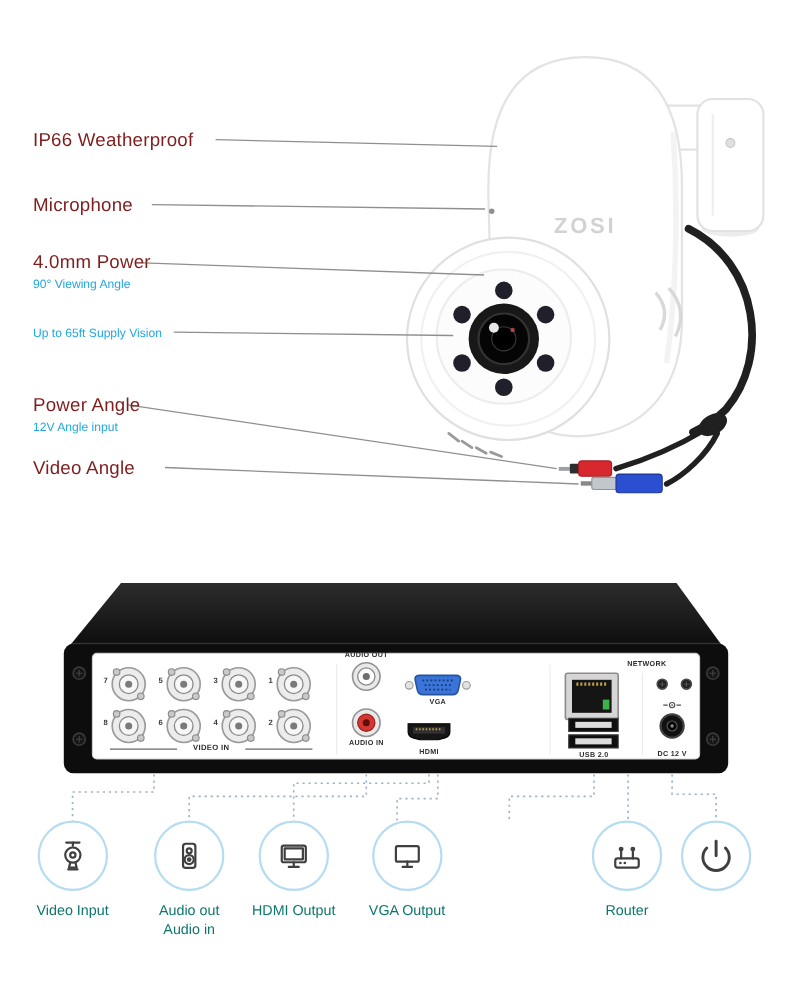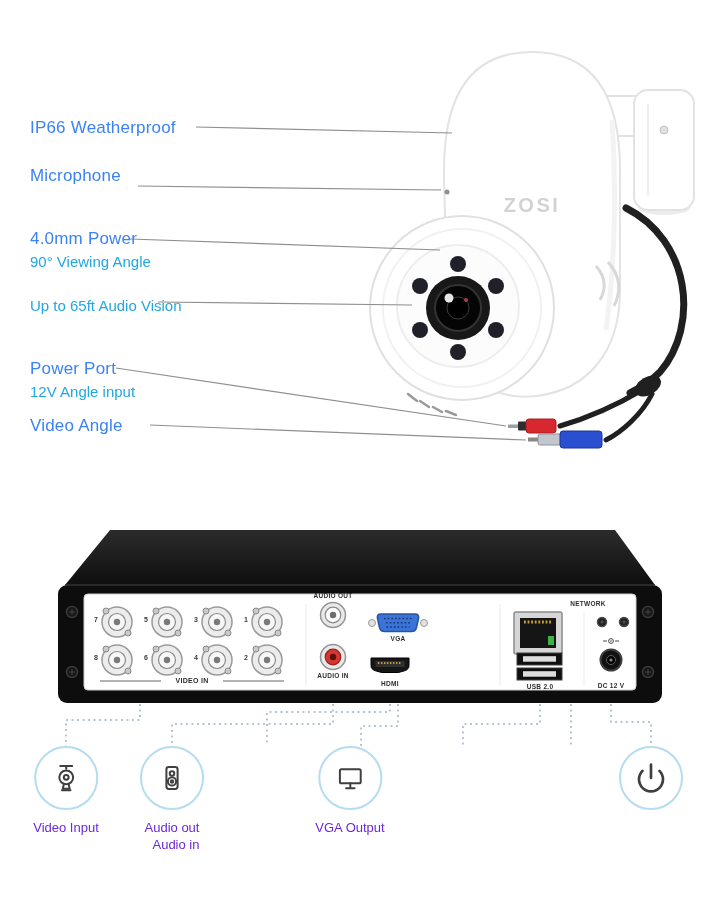--- a/index.html
+++ b/index.html
@@ -1,28 +1,28 @@
 <!DOCTYPE html>
 <html><head>
 <meta charset="utf-8">
 <style>
   *{margin:0;padding:0;box-sizing:border-box}
   html,body{background:#fff}
   body{font-family:"Liberation Sans",sans-serif;color:#161616}
   .stage{position:relative;width:720px;height:900px;background:#fff;overflow:hidden}
   .abs{position:absolute}
   .callout{position:absolute;left:30px}
-  .callout-title{font-size:17px;font-weight:500;color:#3b82f6;letter-spacing:.2px;white-space:nowrap}
-  .callout-sub{font-size:15px;color:#22a7e0;margin-top:4px;white-space:nowrap}
+  .callout-title{font-size:17px;font-weight:500;color:#7f1d1d;letter-spacing:.2px;white-space:nowrap}
+  .callout-sub{font-size:11px;color:#22a7e0;margin-top:4px;white-space:nowrap}
   .plabel{position:absolute;transform:translateX(-50%);font-size:6.5px;font-weight:700;color:#2d2d2d;letter-spacing:.3px;white-space:nowrap}
   .bncnum{position:absolute;transform:translateX(-50%);font-size:7px;font-weight:700;color:#3a3a3a}
   .legend{position:absolute;left:0;top:746px;width:720px;height:130px}
   .legend-item{position:absolute;top:0;transform:translateX(-50%);display:flex;flex-direction:column;align-items:center}
   .legend-circle{width:64px;height:64px;border:2px solid #b5dcf0;border-radius:50%;display:flex;align-items:center;justify-content:center;background:#fff}
-  .legend-label{margin-top:10px;font-size:13px;color:#6d28d9;text-align:right;line-height:1.3;white-space:nowrap}
+  .legend-label{margin-top:10px;font-size:13px;color:#0f766e;text-align:center;line-height:1.3;white-space:nowrap}
   .icon{stroke:#3f3f3f;fill:none;stroke-width:1.5;stroke-linecap:round;stroke-linejoin:round}
 </style>
 </head>
 <body>
 
 <div class="stage">
 
   <svg class="abs" style="left:0;top:0" width="720" height="500" viewBox="0 0 720 500">
 
     <g>
@@ -92,32 +92,32 @@
       <line x1="130" y1="239" x2="440" y2="250"></line>
       <line x1="158" y1="302" x2="412" y2="305"></line>
       <line x1="116" y1="368" x2="506" y2="426"></line>
       <line x1="150" y1="425" x2="526" y2="440"></line>
     </g>
   </svg>
 
   <div class="callout" style="top:118px">
     <div class="callout-title">IP66 Weatherproof</div>
   </div>
-  <div class="callout" style="top:166px">
+  <div class="callout" style="top:177px">
     <div class="callout-title">Microphone</div>
   </div>
   <div class="callout" style="top:229px">
     <div class="callout-title">4.0mm Power</div>
     <div class="callout-sub">90° Viewing Angle</div>
   </div>
   <div class="callout" style="top:293px">
-    <div class="callout-sub">Up to 65ft Audio Vision</div>
+    <div class="callout-sub">Up to 65ft Supply Vision</div>
   </div>
   <div class="callout" style="top:359px">
-    <div class="callout-title">Power Port</div>
+    <div class="callout-title">Power Angle</div>
     <div class="callout-sub">12V Angle input</div>
   </div>
   <div class="callout" style="top:416px">
     <div class="callout-title">Video Angle</div>
   </div>
 
   <svg class="abs" style="left:0;top:500px" width="720" height="260" viewBox="0 0 720 260">
     <defs>
       <linearGradient id="topg" x1="0" y1="0" x2="0" y2="1">
         <stop offset="0" stop-color="#2c2c2c"></stop>
@@ -292,36 +292,67 @@
             <circle cx="12" cy="14.6" r="3.1"></circle>
             <circle cx="12" cy="14.6" r="0.9"></circle>
         </svg>
       </div>
       <div class="legend-label">
         <div>Audio out</div>
         <div>Audio in</div>
       </div>
     </div>
 
-
-    <div class="legend-item" style="left:350px">
+    <div class="legend-item" style="left:267px">
+      <div class="legend-circle">
+        <svg class="icon" width="32" height="32" viewBox="0 0 24 24">
+          <rect x="3.8" y="5" width="16.4" height="11.4" rx="1.4"></rect>
+          <rect x="5.8" y="7" width="12.4" height="7.4"></rect>
+          <path d="M12 16.4v2.8"></path>
+            <path d="M8.6 19.6h6.8"></path>
+        </svg>
+      </div>
+      <div class="legend-label">
+        <div>HDMI Output</div>
+        <div></div>
+      </div>
+    </div>
+
+    <div class="legend-item" style="left:370px">
       <div class="legend-circle">
         <svg class="icon" width="32" height="32" viewBox="0 0 24 24">
           <rect x="4.2" y="5.4" width="15.6" height="10.6" rx="1.2"></rect>
           <path d="M12 16v3"></path>
             <path d="M8.8 19.6h6.4"></path>
         </svg>
       </div>
       <div class="legend-label">
         <div>VGA Output</div>
         <div></div>
       </div>
     </div>
 
 
+    <div class="legend-item" style="left:570px">
+      <div class="legend-circle">
+        <svg class="icon" width="32" height="32" viewBox="0 0 24 24">
+          <rect x="4" y="13.8" width="16" height="6.2" rx="1.6"></rect>
+          <path d="M8 13.8V8.2"></path>
+            <path d="M16 13.8V8.2"></path>
+          <circle cx="8" cy="7.4" r="0.9"></circle>
+            <circle cx="16" cy="7.4" r="0.9"></circle>
+          <circle cx="7.5" cy="16.9" r="0.9" fill="#3f3f3f" stroke="none"></circle>
+          <circle cx="10.5" cy="16.9" r="0.9" fill="#3f3f3f" stroke="none"></circle>
+        </svg>
+      </div>
+      <div class="legend-label">
+        <div>Router</div>
+        <div></div>
+      </div>
+    </div>
 
     <div class="legend-item" style="left:651px">
       <div class="legend-circle">
         <svg class="icon" width="32" height="32" viewBox="0 0 24 24">
           <path d="M18.36 6.64a9 9 0 1 1-12.73 0" stroke-width="2"></path>
           <path d="M12 2v10" stroke-width="2"></path>
         </svg>
       </div>
     </div>
 

